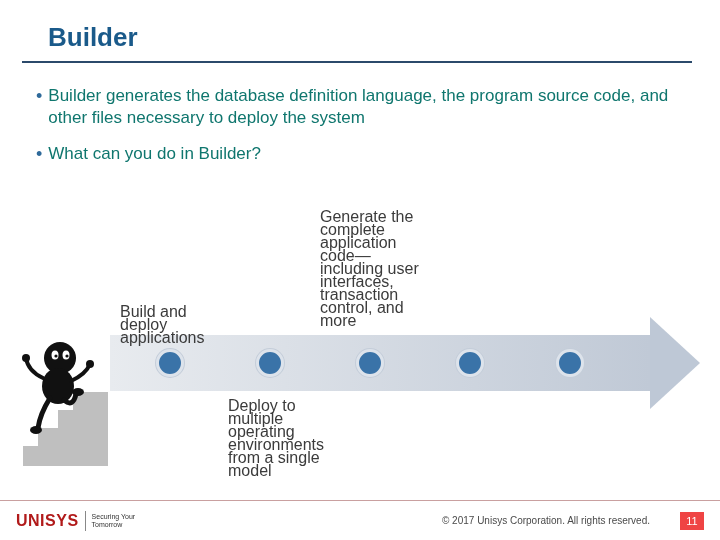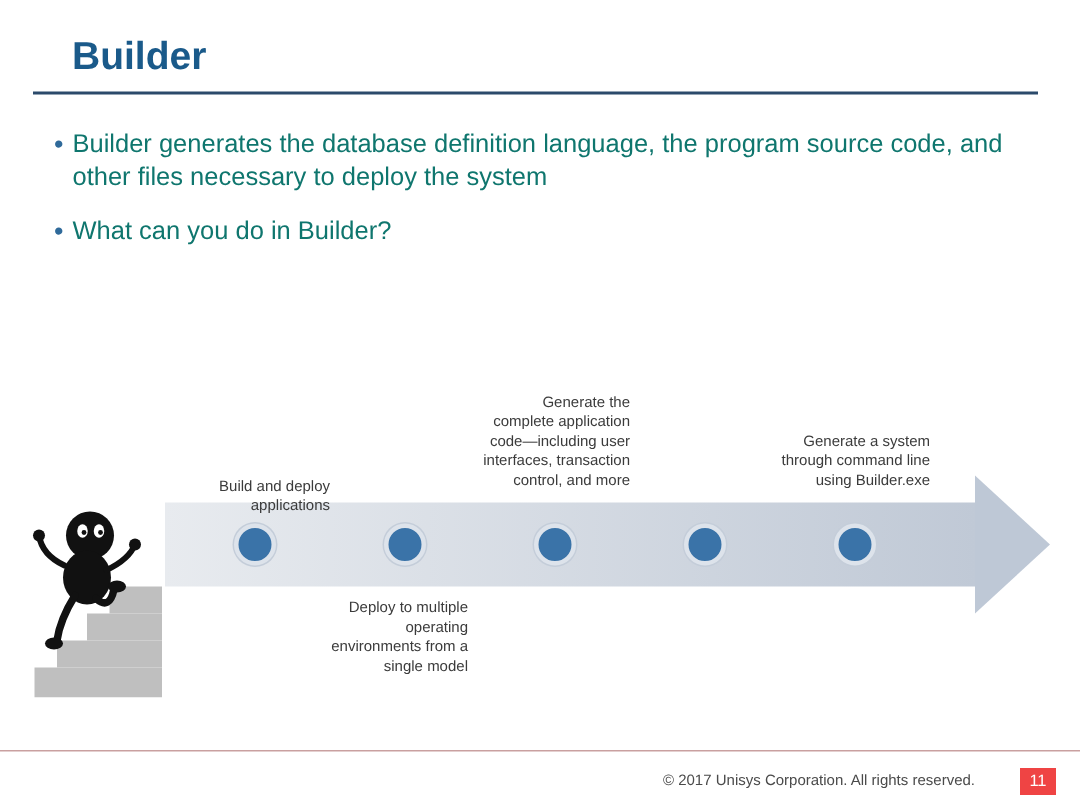--- a/index.html
+++ b/index.html
@@ -85,22 +85,22 @@
     position: absolute;
     width: 28px;
     height: 28px;
     border-radius: 50%;
     background: #3a73a8;
     border: 3px solid #dde3eb;
     box-shadow: 0 0 0 1px #c4cdd9;
   }
   .label {
     position: absolute;
-    text-align: right;
-    font-size: 10px;
+    text-align: left;
+    font-size: 16px;
     line-height: 13px;
     color: #3b3b3b;
     width: 100px;
   }
   .footer {
     position: absolute;
     left: 0;
     bottom: 0;
     width: 720px;
     height: 40px;
@@ -199,22 +199,28 @@
     <div class="arrow-shaft"></div>
     <div class="arrow-head"></div>
 
     <div class="dot" style="left:46px; top:14px;"></div>
     <div class="dot" style="left:146px; top:14px;"></div>
     <div class="dot" style="left:246px; top:14px;"></div>
     <div class="dot" style="left:346px; top:14px;"></div>
     <div class="dot" style="left:446px; top:14px;"></div>
 
     <div class="label" style="left:10px; bottom:47px;">Build and deploy applications</div>
-    <div class="label" style="left:102px; top:64px;">Deploy to multiple operating environments from a single model</div>
+    <div class="label" style="left:118px; top:64px;">Deploy to multiple operating environments from a single model</div>
     <div class="label" style="left:210px; bottom:64px;">Generate the complete application code—including user interfaces, transaction control, and more</div>
-    <div class="label" style="left:410px; bottom:64px;">Generate a system through command line using Builder.exe</div>
   </div>
 </div>
 
 <div class="footer">
+  <div class="logo-block">
+    <span class="logo-main">UNISYS</span>
+    <span class="logo-divider"></span>
+    <span class="logo-tag">
+      <span>Securing Your</span><br><span>Tomorrow</span>
+    </span>
+  </div>
   <div class="copyright">© 2017 Unisys Corporation. All rights reserved.</div>
   <div class="page-num">11</div>
 </div>
 
 </body></html>

